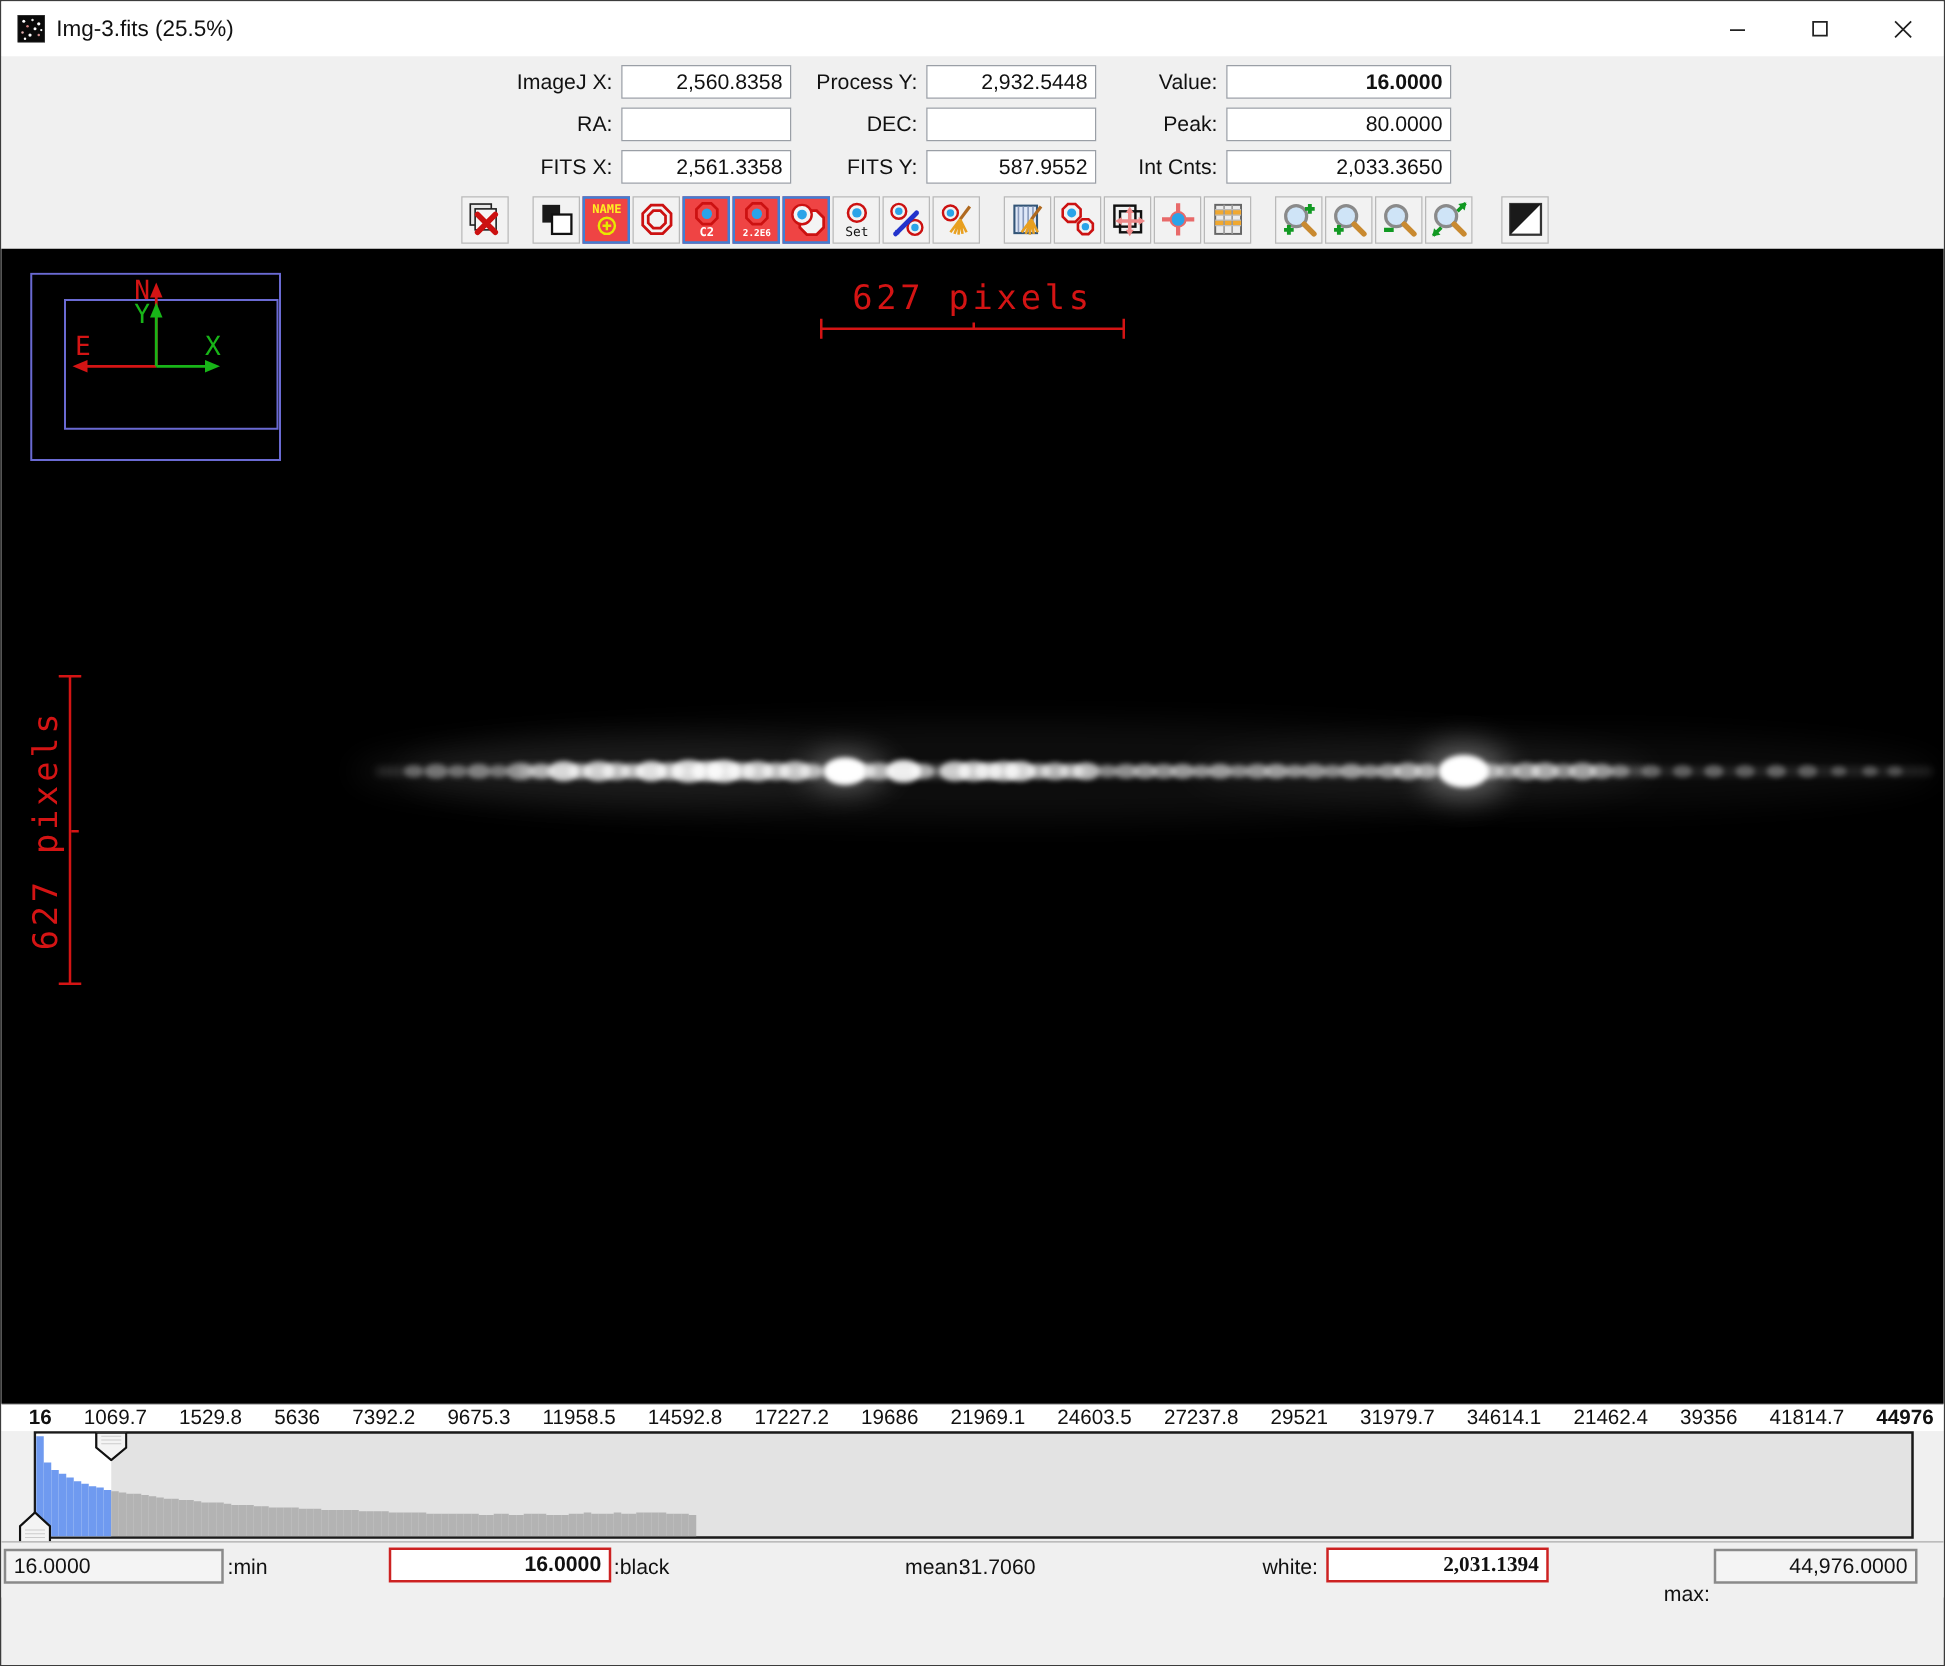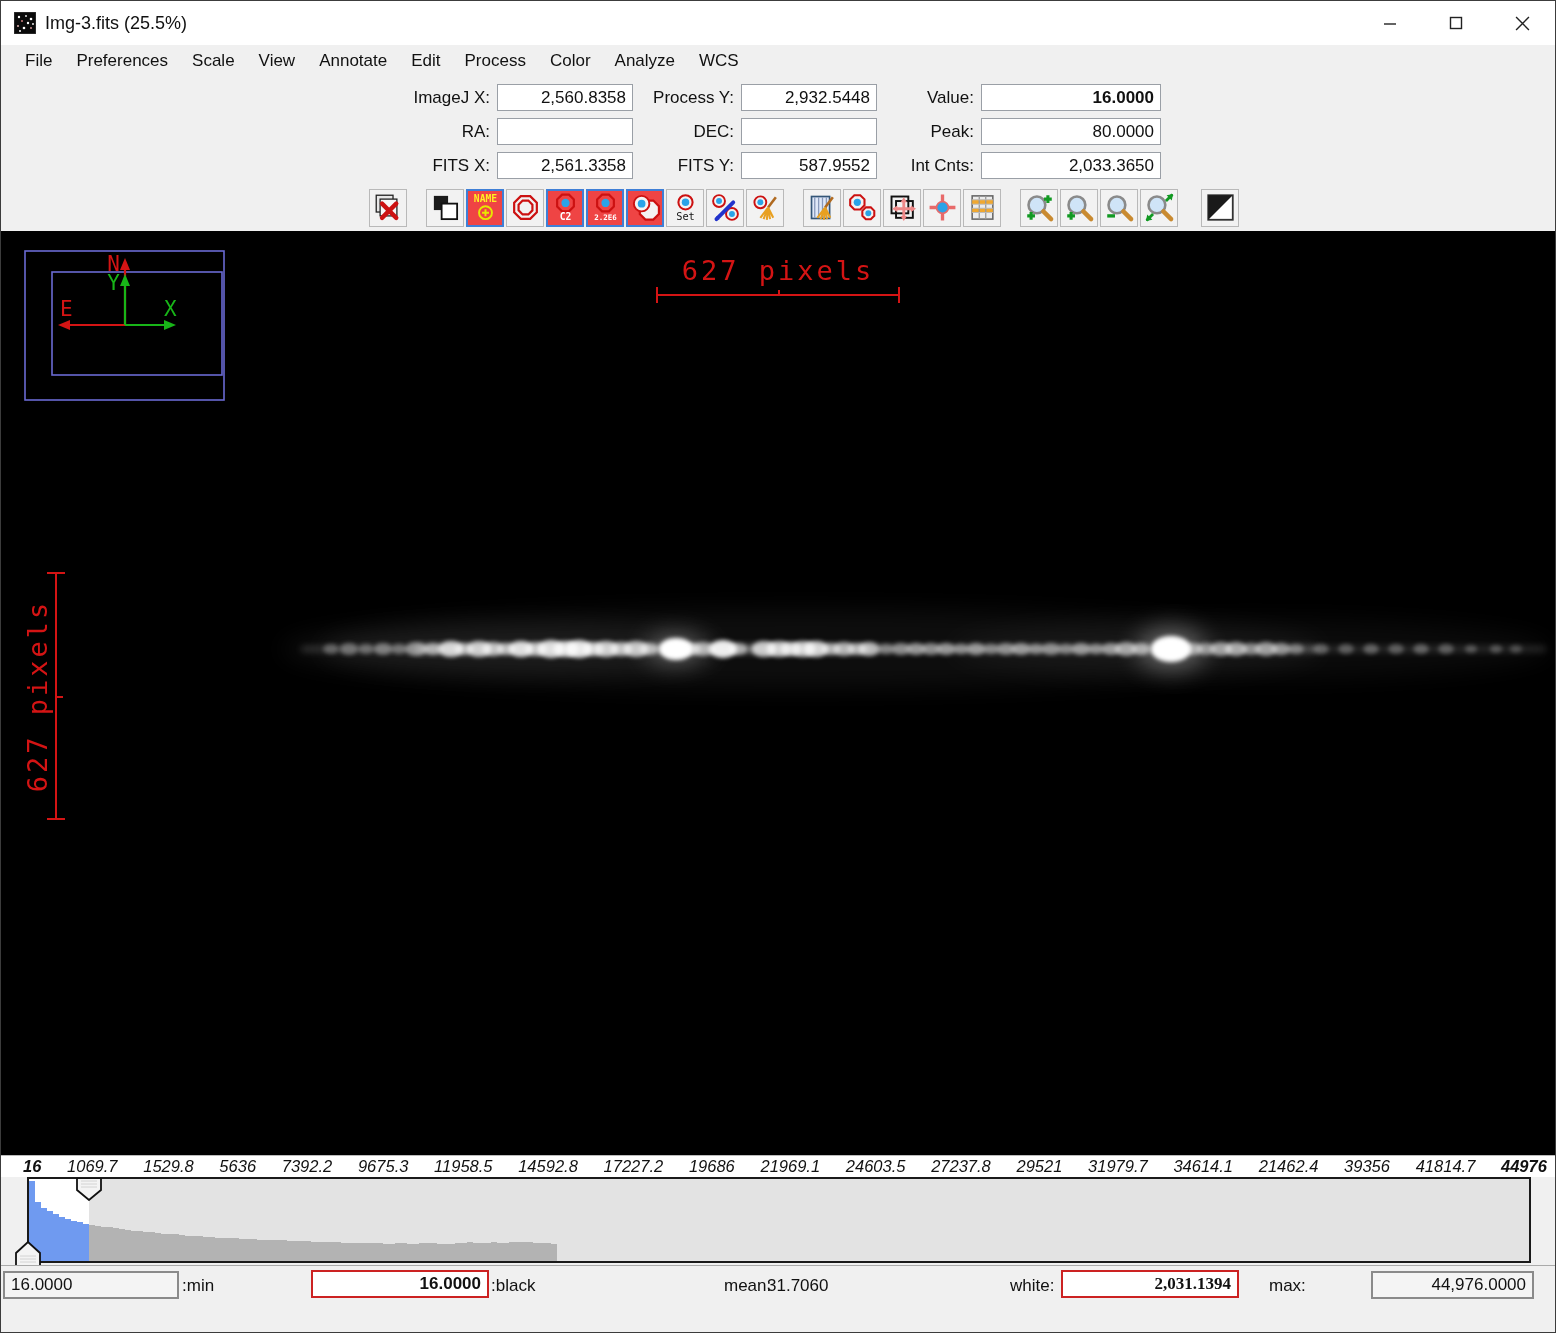--- a/index.html
+++ b/index.html
@@ -49,21 +49,21 @@
   .v-ruler { position:absolute; left:0; top:336px; width:80px; height:258px; color:#d41414;
              font-family:"DejaVu Sans Mono", monospace; }
   .v-ruler .rline { position:absolute; left:54px; top:6px; bottom:6px; width:2px; background:#d41414; }
   .v-ruler .tick { position:absolute; left:46px; width:18px; height:2px; background:#d41414; }
   .v-ruler .ctick { position:absolute; left:56px; top:50%; width:6px; height:2px; background:#d41414; }
   .v-ruler .rtext { position:absolute; left:-61px; top:50%; width:244px; text-align:center;
              font-size:27px; letter-spacing:3px; transform:translate(-50%,-50%) rotate(-90deg);
              transform-origin:center; left:36px; }
   
   .tickrow { height:22px; background:#fff; display:flex; justify-content:space-between;
-             padding:0 8px 0 22px; align-items:center; border-top:1px solid #bbb;font-style:italic; }
+             padding:0 8px 0 22px; align-items:center; border-top:1px solid #bbb; }
   .tick-label { font-size:16.5px; color:#111; }
   .tick-label.bold { font-weight:bold; }
   .histo-wrap { height:88px; background:#f0f0f0; position:relative; }
   .histo-box { position:absolute; left:26px; top:0; width:1504px; height:86px;
                border:2px solid #1a1a1a; background:#e3e3e3; }
   .histo-inner { position:absolute; left:0; top:0; right:0; bottom:0; overflow:visible; }
   .white-zone { position:absolute; left:0; top:0; width:60px; height:100%; background:#fff; }
   .bars { position:absolute; left:0; bottom:0; height:100%; display:flex; align-items:flex-end; }
   .hbar { width:6px; }
   .slider { position:absolute; }
@@ -106,32 +106,20 @@
           </svg>
         </button>
       <button class="win-btn">
           <svg width="15" height="15" viewBox="0 0 14 14">
             <path d="M1 1 L13 13 M13 1 L1 13" stroke="#222" stroke-width="1.3"></path>
           </svg>
         </button>
     </div>
   </div>
 
-  <div class="menubar" id="menubar">
-      <span class="menu-item">File</span>
-      <span class="menu-item">Preferences</span>
-      <span class="menu-item">Scale</span>
-      <span class="menu-item">View</span>
-      <span class="menu-item">Annotate</span>
-      <span class="menu-item">Edit</span>
-      <span class="menu-item">Process</span>
-      <span class="menu-item">Color</span>
-      <span class="menu-item">Analyze</span>
-      <span class="menu-item">WCS</span>
-    </div>
 
 
   <div class="readout">
     <div class="readout-grid" id="readout-grid">
         <div class="ro-label">ImageJ X:</div>
         <div class="ro-field">2,560.8358</div>
         <div class="ro-label">Process Y:</div>
         <div class="ro-field">2,932.5448</div>
         <div class="ro-label">Value:</div>
         <div class="ro-field bold">16.0000</div>
@@ -568,17 +556,17 @@
 
   <div class="bottombar">
     <div class="bb-field" style="left:2px; top:5px; width:176px;">16.0000</div>
     <span class="bb-label" style="left:181px;">:min</span>
     <div class="bb-field red" style="left:310px; top:4px; width:178px;">16.0000</div>
     <span class="bb-label" style="left:490px;">:black</span>
     <span class="bb-label" style="left:723px;">mean:</span>
     <span class="bb-label" style="left:766px;">31.7060</span>
     <span class="bb-label" style="left:1009px;">white:</span>
     <div class="bb-field red" style="left:1060px; top:4px; width:178px;font-family:Liberation Serif, serif;">2,031.1394</div>
-    <span class="bb-label" style="left:1268px;">max:</span>
+    <span class="bb-label" style="left:1330px;margin-top:22px;">max:</span>
     <div class="bb-field plain" style="left:1370px; top:5px; width:163px;">44,976.0000</div>
   </div>
 
 </div>
 
 </body></html>

